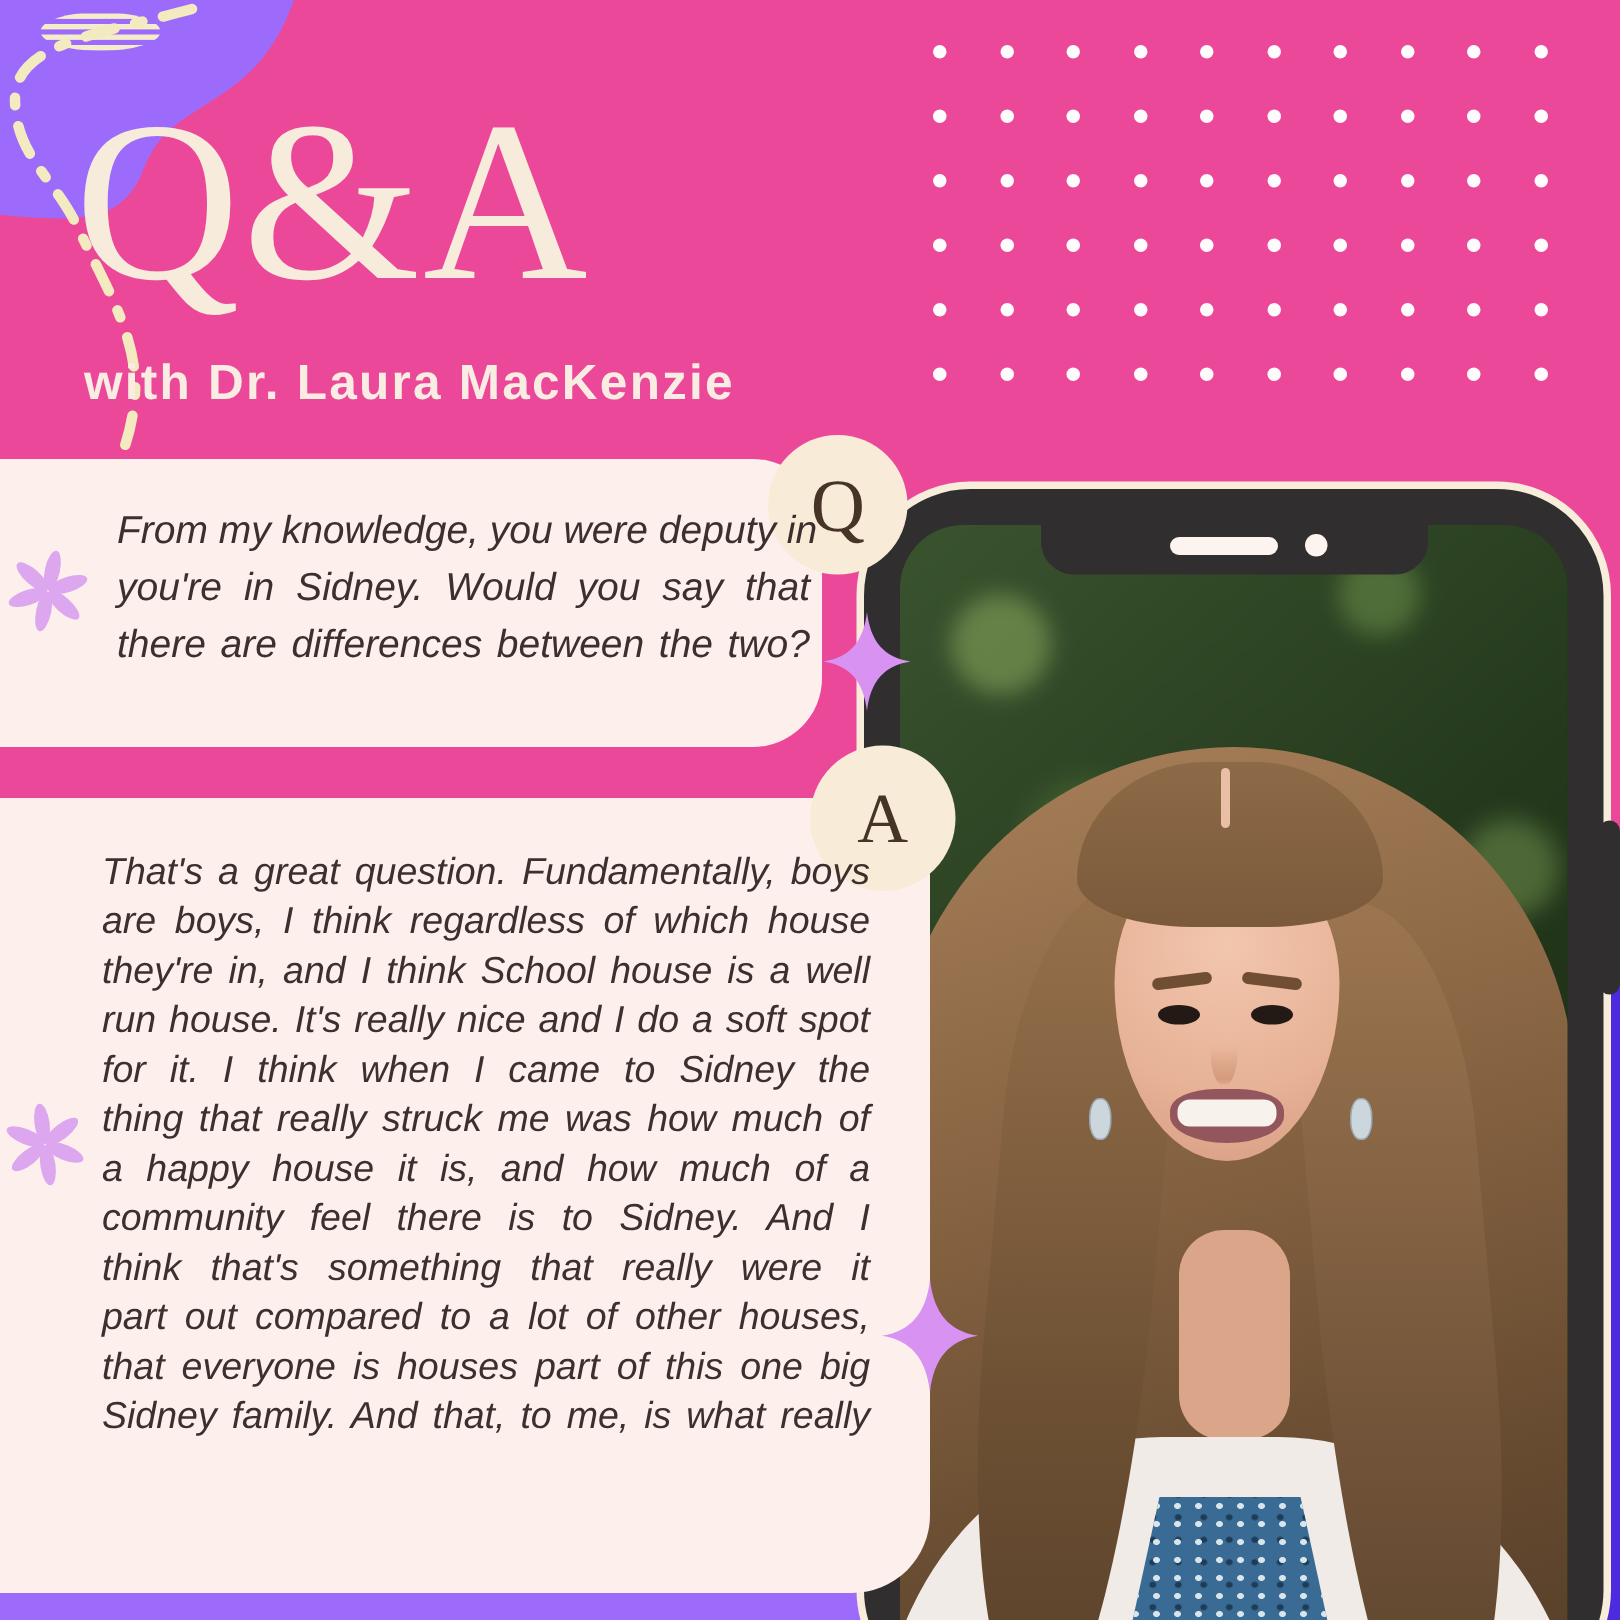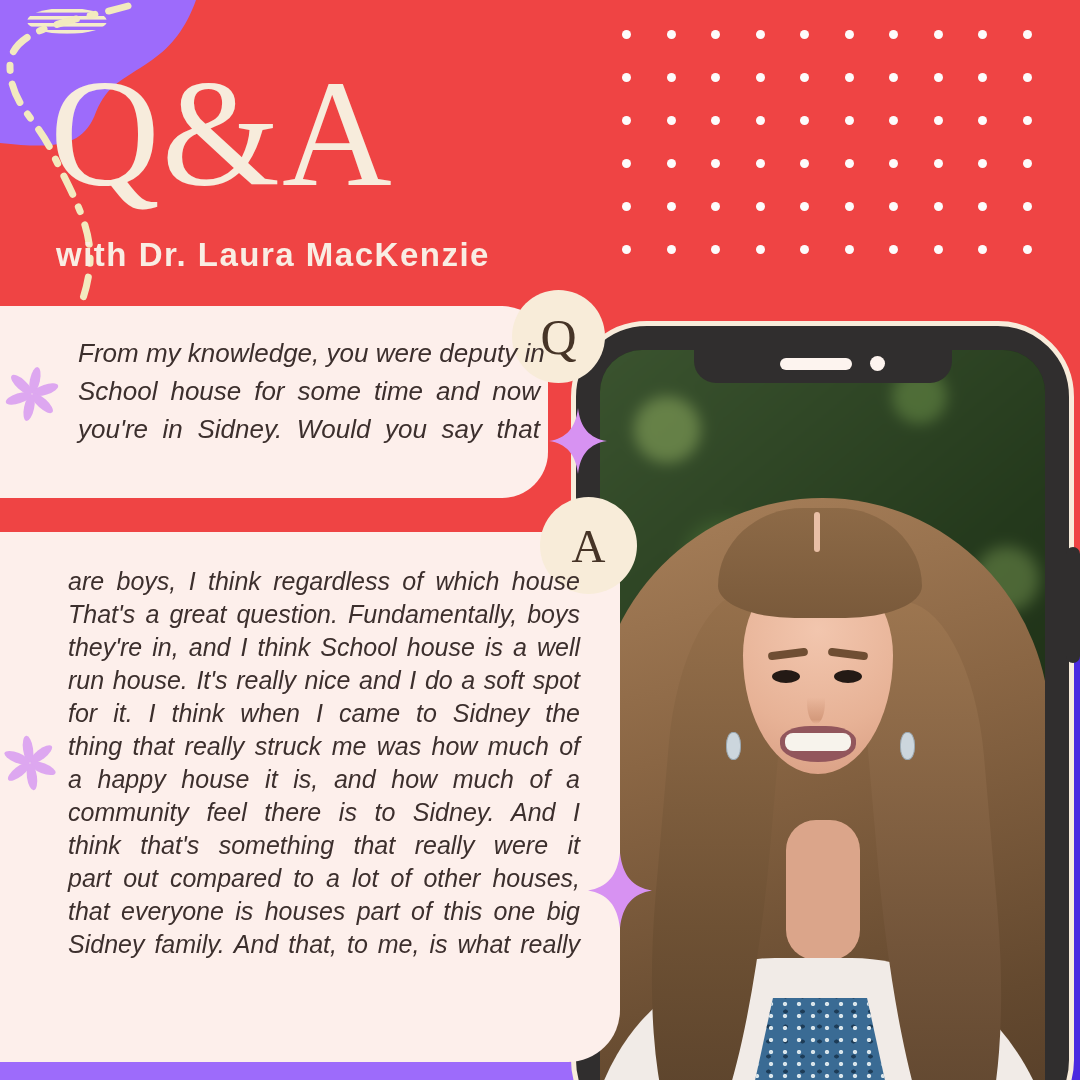--- a/index.html
+++ b/index.html
@@ -1,17 +1,17 @@
 <!DOCTYPE html>
 <html><head>
 <meta charset="utf-8">
 <style>
   html,body{margin:0;padding:0;background:#777;}
   .canvas{position:relative;width:1080px;height:1080px;overflow:hidden;
-          background:#ef4444;font-family:"Liberation Sans",sans-serif;}
+          background:#ec4899;font-family:"Liberation Sans",sans-serif;}
   .abs{position:absolute;}
 
   
   .dots-grid{left:622px;top:30px;display:grid;}
   .dot{width:9px;height:9px;border-radius:50%;background:#fdfbfb;}
 
   .blob-svg{left:0;top:0;}
   .bottom-strip{left:0;top:1062px;width:1080px;height:18px;background:#9d6bfb;z-index:1;}
   .indigo-strip{left:1070px;top:648px;width:10px;height:432px;background:#4b2ae0;z-index:2;}
 
@@ -220,29 +220,29 @@
   </div>
   <div class="abs side-button"></div>
 
   <div class="abs qa-title">Q&amp;A</div>
   <div class="abs qa-sub">with Dr. Laura MacKenzie</div>
 
   <div class="abs q-box"></div>
   <div class="abs badge q-badge">Q</div>
   <div class="abs q-text">
       <div class="jline">From my knowledge, you were deputy in</div>
-      <div class="jline">School house for some time and now</div>
       <div class="jline">you're in Sidney. Would you say that</div>
+      <div class="jline">there are differences between the two?</div>
     </div>
 
   <div class="abs a-box"></div>
   <div class="abs badge a-badge">A</div>
   <div class="abs a-text">
+      <div class="jline">That's a great question. Fundamentally, boys</div>
       <div class="jline">are boys, I think regardless of which house</div>
-      <div class="jline">That's a great question. Fundamentally, boys</div>
       <div class="jline">they're in, and I think School house is a well</div>
       <div class="jline">run house. It's really nice and I do a soft spot</div>
       <div class="jline">for it. I think when I came to Sidney the</div>
       <div class="jline">thing that really struck me was how much of</div>
       <div class="jline">a happy house it is, and how much of a</div>
       <div class="jline">community feel there is to Sidney. And I</div>
       <div class="jline">think that's something that really were it</div>
       <div class="jline">part out compared to a lot of other houses,</div>
       <div class="jline">that everyone is houses part of this one big</div>
       <div class="jline">Sidney family. And that, to me, is what really</div>

